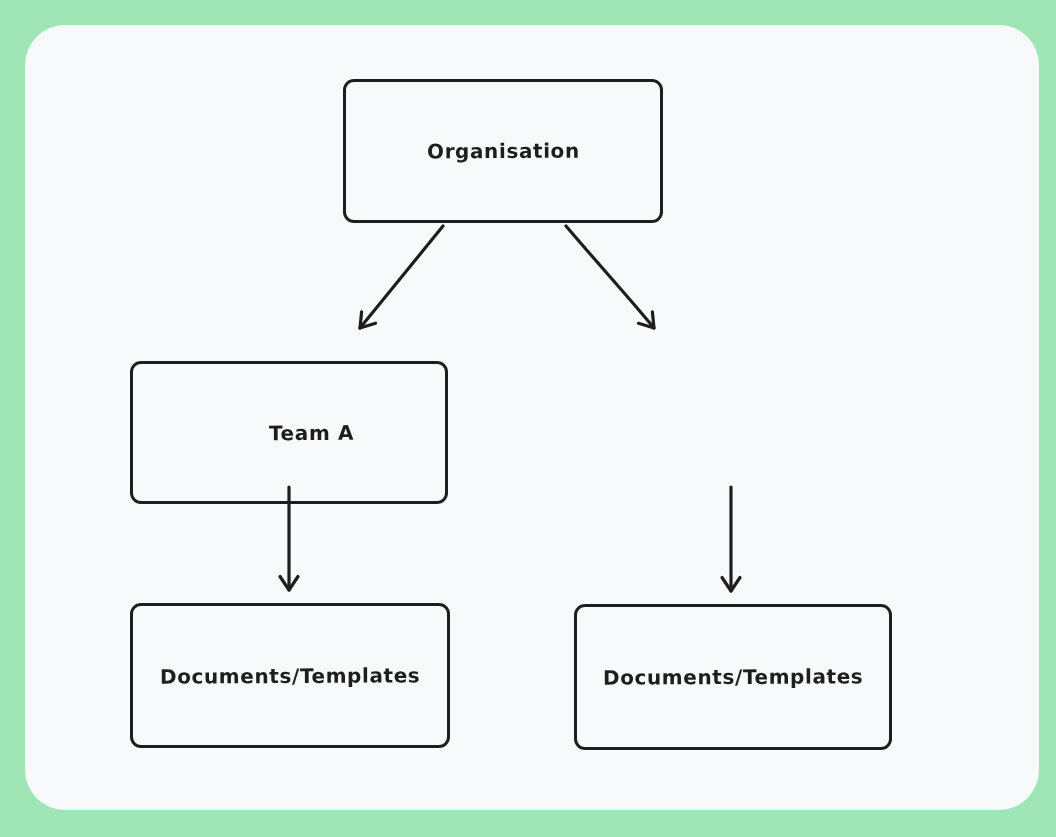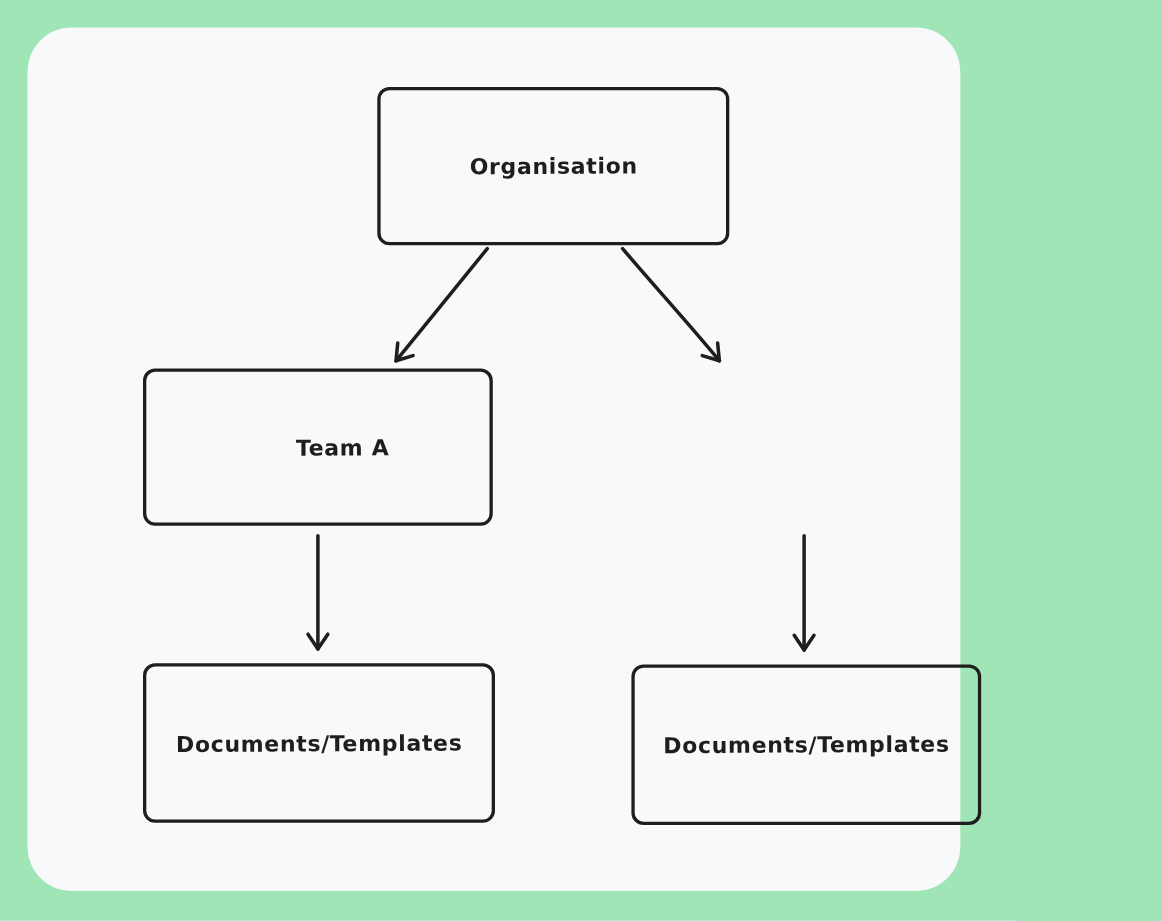--- a/index.html
+++ b/index.html
@@ -11,21 +11,21 @@
     height: 837px;
     background: #a0e5b5;
     position: relative;
     font-family: "DejaVu Sans", sans-serif;
     overflow: hidden;
   }
   .canvas {
     position: absolute;
     left: 25px;
     top: 25px;
-    width: 848px;
+    width: 1014px;
     height: 785px;
     background: #f8f9fa;
     border-radius: 40px;
     text-align: center;
   }
   .node {
     position: absolute;
     border: 3.5px solid #1e1e1e;
     border-radius: 11px;
     background: transparent;
@@ -37,21 +37,21 @@
   .node-label {
     color: #1e1e1e;
     font-size: 20px;
     font-weight: 700;
     letter-spacing: 0.6px;
     white-space: nowrap;
     
     transform: rotate(-0.3deg);
   }
   .node-org    { left: 318px; top:  54px; width: 320px; height: 144px; }
-  .node-team-a { left: 105px; top: 310px; width: 318px; height: 143px; padding-left: 45px; }
+  .node-team-a { left: 105px; top: 336px; width: 318px; height: 143px; padding-left: 45px; }
   .node-team-b { left: 547px; top: 317px; width: 318px; height: 144px; }
   .node-docs-a { left: 105px; top: 578px; width: 320px; height: 145px; }
   .node-docs-b { left: 549px; top: 579px; width: 318px; height: 146px; }
   svg.edges {
     position: absolute;
     left: 0;
     top: 0;
     width: 1006px;
     height: 785px;
     pointer-events: none;

